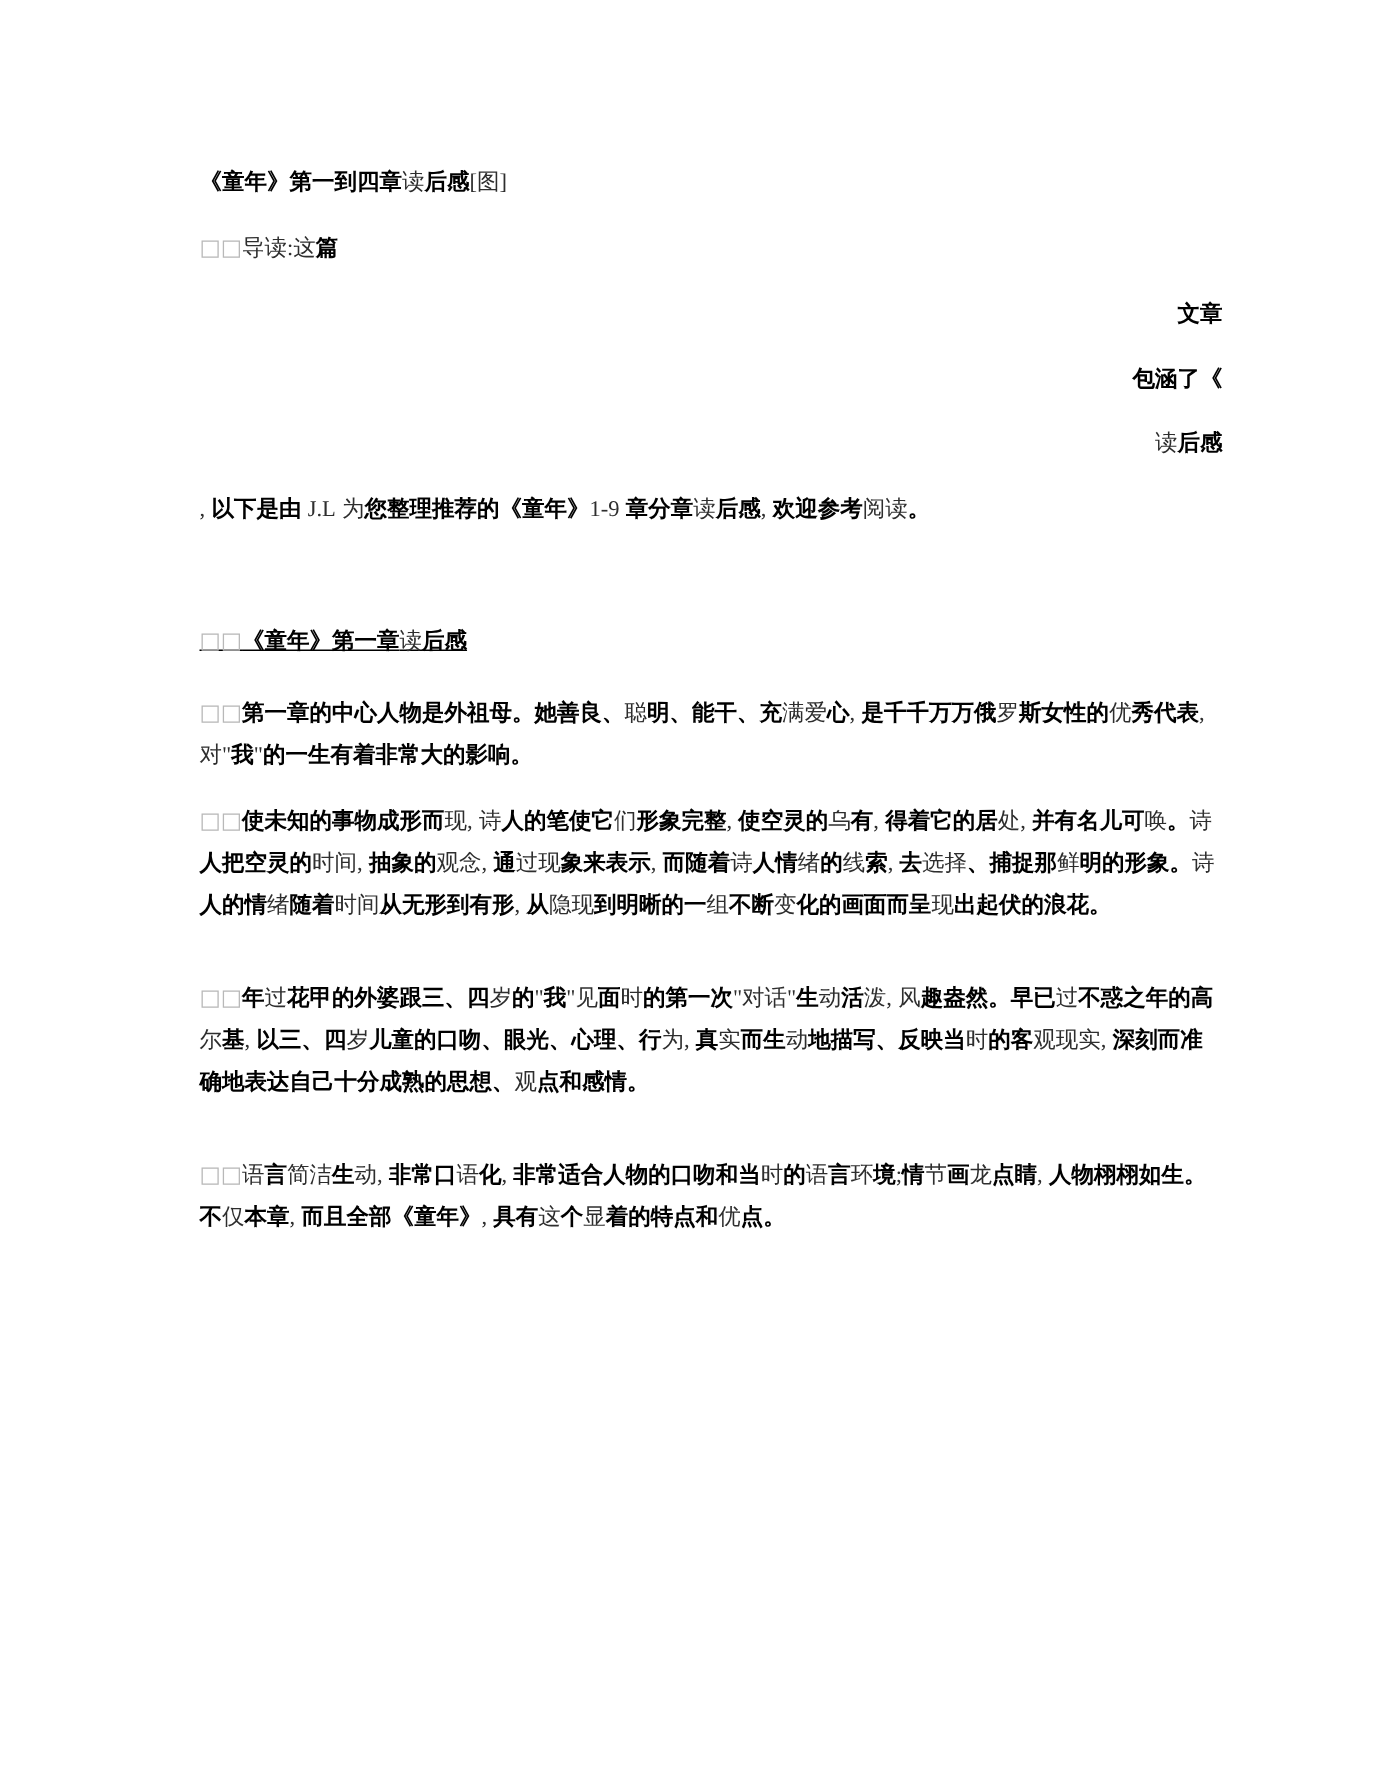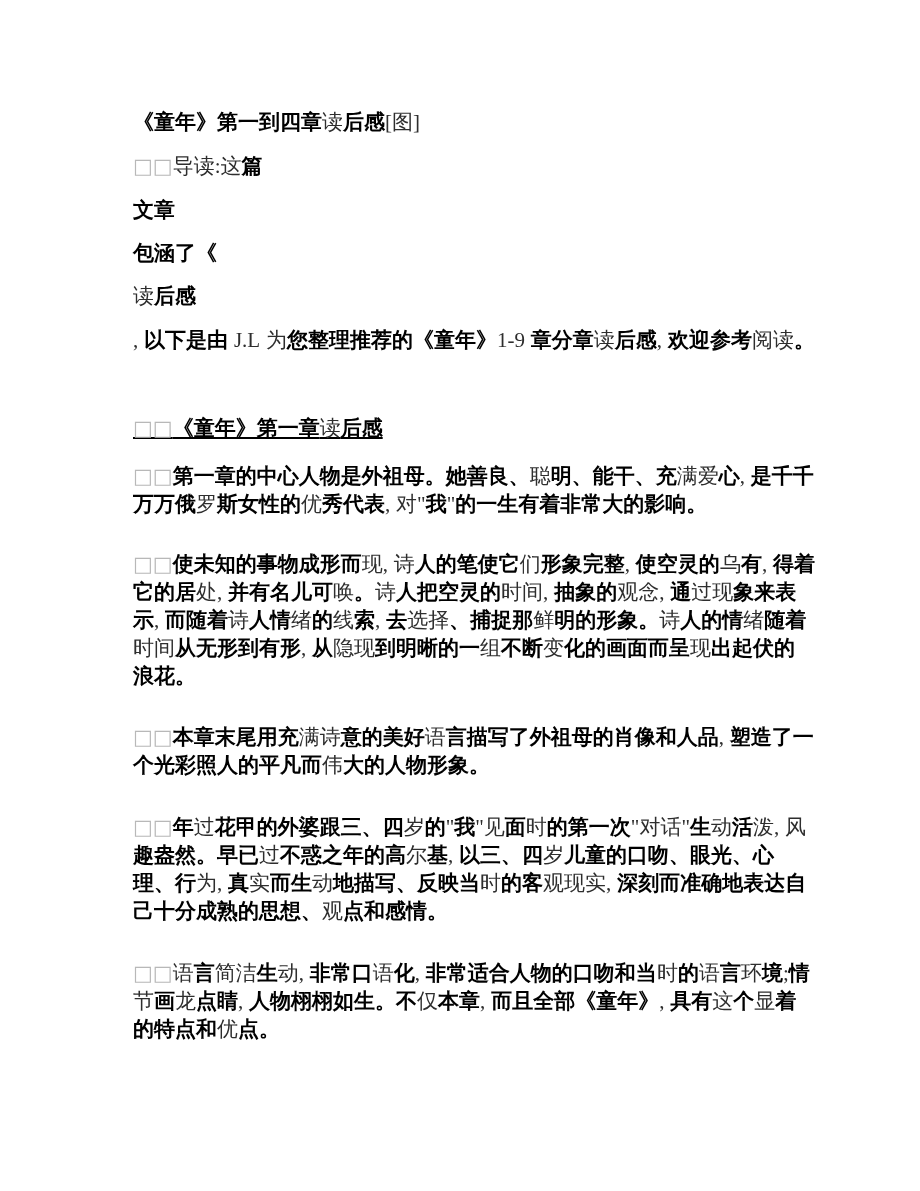--- a/index.html
+++ b/index.html
@@ -17,33 +17,33 @@
     color: #000000;
   }
   .content {
     box-sizing: border-box;
     padding: 108px 0 0 133px;
     width: 815px;
   }
   .line, .para {
     width: 682px;
     margin: 0;
-    font-size: 21px;
+    font-size: 15px;
     line-height: 27px;
     font-weight: 700;
     color: #000000;
     word-break: break-all;
   }
   
   .lead       { margin-top: 16px; }
-  .short      { margin-top: 16px; }
+  .short      { margin-top: 16px; text-align: right; }
   .intro      { margin-top: 16px; }
   .heading    { margin-top: 60px; text-decoration: underline; }
   .body-first { margin-top: 20px; }
-  .body-tight { margin-top: 32px; }
+  .body-tight { margin-top: 16px; }
   .body       { margin-top: 34px; }
   
   .lt {
     font-weight: 400;
     color: #2e2e2e;
     font-family: "Liberation Serif", "DejaVu Serif", serif;
   }
   
   .g {
     font-weight: 400;
@@ -59,18 +59,17 @@
     <h1 class="line">《童年》第一到四章<span class="lt">读</span>后感<span class="lt">[图]</span></h1>
     <div id="paragraphs">
         <p class="para lead"><span class="g">□□</span><span class="lt">导读:这</span>篇</p>
         <p class="para short">文章</p>
         <p class="para short">包涵了《</p>
         <p class="para short"><span class="lt">读</span>后感</p>
         <p class="para intro"><span class="lt">,</span> 以下是由 <span class="lt">J.L</span> <span class="lt">为</span>您整理推荐的《童年》<span class="lt">1-9</span> 章分章<span class="lt">读</span>后感<span class="lt">,</span> 欢迎参考<span class="lt">阅读</span>。</p>
         <p class="para heading"><span class="g">□□</span>《童年》第一章<span class="lt">读</span>后感</p>
         <p class="para body-first"><span class="g">□□</span>第一章的中心人物是外祖母。她善良、<span class="lt">聪</span>明、能干、充<span class="lt">满爱</span>心<span class="lt">,</span> 是千千万万俄<span class="lt">罗</span>斯女性的<span class="lt">优</span>秀代表<span class="lt">,</span> <span class="lt">对"</span>我<span class="lt">"</span>的一生有着非常大的影响。</p>
         <p class="para body-tight"><span class="g">□□</span>使未知的事物成形而<span class="lt">现,</span> <span class="lt">诗</span>人的笔使它<span class="lt">们</span>形象完整<span class="lt">,</span> 使空灵的<span class="lt">乌</span>有<span class="lt">,</span> 得着它的居<span class="lt">处,</span> 并有名儿可<span class="lt">唤</span>。<span class="lt">诗</span>人把空灵的<span class="lt">时间,</span> 抽象的<span class="lt">观念,</span> 通<span class="lt">过现</span>象来表示<span class="lt">,</span> 而随着<span class="lt">诗</span>人情<span class="lt">绪</span>的<span class="lt">线</span>索<span class="lt">,</span> 去<span class="lt">选择</span>、捕捉那<span class="lt">鲜</span>明的形象。<span class="lt">诗</span>人的情<span class="lt">绪</span>随着<span class="lt">时间</span>从无形到有形<span class="lt">,</span> 从<span class="lt">隐现</span>到明晰的一<span class="lt">组</span>不断<span class="lt">变</span>化的画面而呈<span class="lt">现</span>出起伏的浪花。</p>
-        <p class="para body"><span class="g">□□</span>本章末尾用充<span class="lt">满诗</span>意的美好<span class="lt">语</span>言描写了外祖母的肖像和人品<span class="lt">,</span> 塑造了一个光彩照人的平凡而<span class="lt">伟</span>大的人物形象。</p>
         <p class="para body"><span class="g">□□</span>年<span class="lt">过</span>花甲的外婆跟三、四<span class="lt">岁</span>的<span class="lt">"</span>我<span class="lt">"见</span>面<span class="lt">时</span>的第一次<span class="lt">"对话"</span>生<span class="lt">动</span>活<span class="lt">泼,</span> <span class="lt">风</span>趣盎然。早已<span class="lt">过</span>不惑之年的高<span class="lt">尔</span>基<span class="lt">,</span> 以三、四<span class="lt">岁</span>儿童的口吻、眼光、心理、行<span class="lt">为,</span> 真<span class="lt">实</span>而生<span class="lt">动</span>地描写、反映当<span class="lt">时</span>的客<span class="lt">观现实,</span> 深刻而准确地表达自己十分成熟的思想、<span class="lt">观</span>点和感情。</p>
         <p class="para body"><span class="g">□□</span><span class="lt">语</span>言<span class="lt">简洁</span>生<span class="lt">动,</span> 非常口<span class="lt">语</span>化<span class="lt">,</span> 非常适合人物的口吻和当<span class="lt">时</span>的<span class="lt">语</span>言<span class="lt">环</span>境<span class="lt">;</span>情<span class="lt">节</span>画<span class="lt">龙</span>点睛<span class="lt">,</span> 人物栩栩如生。不<span class="lt">仅</span>本章<span class="lt">,</span> 而且全部《童年》<span class="lt">,</span> 具有<span class="lt">这</span>个<span class="lt">显</span>着的特点和<span class="lt">优</span>点。</p>
       </div>
   </div>
 </div>
 
 </body></html>

